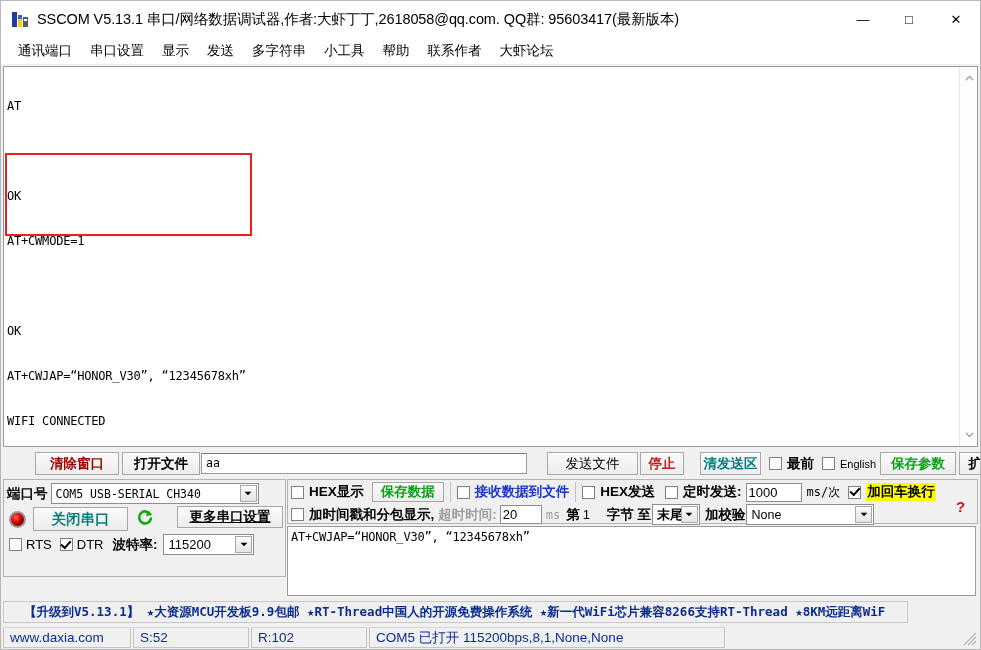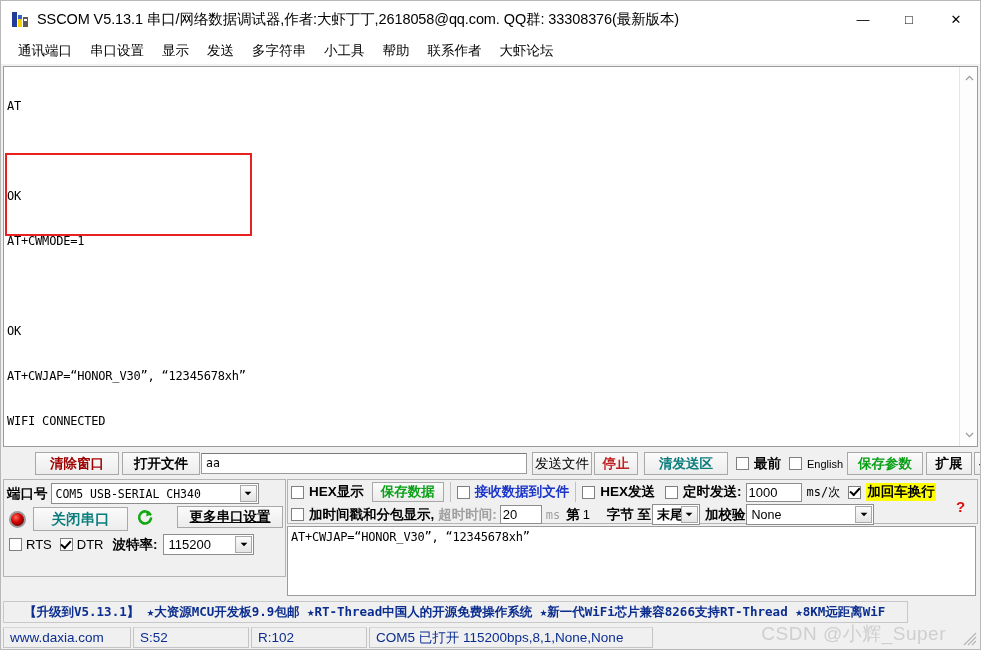--- a/index.html
+++ b/index.html
@@ -165,23 +165,23 @@
     background: #ffffff;
     border: 1px solid #9b9b9b;
     border-top-color: #7a7a7a;
     box-sizing: border-box;
     font-family: "DejaVu Sans Mono", "Liberation Mono", monospace;
     font-size: 11.5px;
     padding: 2px 0 0 4px;
     margin-left: 1px;
     flex: none;
   }
-  .btn-sendfile { width: 60px; color:#000; margin-left: 5px;}
+  .btn-sendfile { width: 91px; color:#000; margin-left: 20px;}
   .btn-stop { width: 44px; color: #c02020; margin-left: 2px; }
-  .btn-clearsend { width: 84px; color: #0a7d7d; margin-left: 6px; }
+  .btn-clearsend { width: 61px; color: #0a7d7d; margin-left: 16px; }
   .btn-save { width: 76px; color: #0aa017; margin-left: 4px; }
   .btn-expand { width: 46px; color: #000; margin-left: 3px; }
   .btn-minus { width: 24px; color: #000; margin-left: 2px; }
   .cbx {
     width: 13px; height: 13px;
     border: 1px solid #7f7f7f;
     background: #fff;
     box-sizing: border-box;
     display: inline-flex; align-items: center; justify-content: center;
     flex: none;
@@ -383,21 +383,21 @@
     padding-left: 6px;
     font-size: 13.5px;
     color: #0b2d8f;
     margin-left: 2px;
     font-family: "Liberation Sans","DejaVu Sans",sans-serif;
     white-space: nowrap;
   }
   .st-www { width: 128px; }
   .st-s   { width: 116px; }
   .st-r   { width: 116px; }
-  .st-com { width: 284px; text-align: right; }
+  .st-com { width: 356px; text-align: right; }
   .watermark {
     position: absolute;
     right: 34px; top: 620px;
     font-size: 19px;
     color: #cfcfcf;
     font-family: "Liberation Sans","DejaVu Sans",sans-serif;
     letter-spacing: 0.5px;
     pointer-events: none;
   }
   .resize-grip {
@@ -413,21 +413,21 @@
   <div class="titlebar">
     <div class="title-icon">
       <svg width="18" height="18" viewBox="0 0 18 18">
         <rect x="1" y="2" width="5" height="15" fill="#1f3d99"></rect>
         <rect x="7" y="5" width="4" height="12" fill="#3a62c8"></rect>
         <rect x="7" y="9" width="4" height="8" fill="#f2d200"></rect>
         <rect x="12" y="7" width="5" height="10" fill="#5a5a5a"></rect>
         <rect x="13" y="9" width="3" height="2" fill="#ffffff"></rect>
       </svg>
     </div>
-    <div class="title-text">SSCOM V5.13.1 串口/网络数据调试器,作者:大虾丁丁,2618058@qq.com. QQ群: 33308376(最新版本)</div>
+    <div class="title-text">SSCOM V5.13.1 串口/网络数据调试器,作者:大虾丁丁,2618058@qq.com. QQ群: 95603417(最新版本)</div>
     <div class="win-buttons">
       <div class="win-btn">—</div>
       <div class="win-btn">□</div>
       <div class="win-btn close">✕</div>
     </div>
   </div>
 
   <div class="menubar">
     <div class="menu-item">通讯端口</div>
     <div class="menu-item">串口设置</div>
@@ -589,21 +589,20 @@
 
   <div class="adbar">【升级到V5.13.1】 ★大资源MCU开发板9.9包邮 ★RT-Thread中国人的开源免费操作系统 ★新一代WiFi芯片兼容8266支持RT-Thread ★8KM远距离WiF</div>
 
   <div class="statusbar">
     <div class="st-cell st-www">www.daxia.com</div>
     <div class="st-cell st-s">S:52</div>
     <div class="st-cell st-r">R:102</div>
     <div class="st-cell st-com">COM5 已打开  115200bps,8,1,None,None</div>
   </div>
 
-  <div class="watermark">CSDN @小辉_Super</div>
 
   <div class="resize-grip">
     <svg width="14" height="14" viewBox="0 0 14 14">
       <path d="M13 5 L5 13 M13 9 L9 13 M13 1 L1 13" stroke="#b4b4b4" stroke-width="1.1" fill="none"></path>
     </svg>
   </div>
 
 </div>
 
 </body></html>

